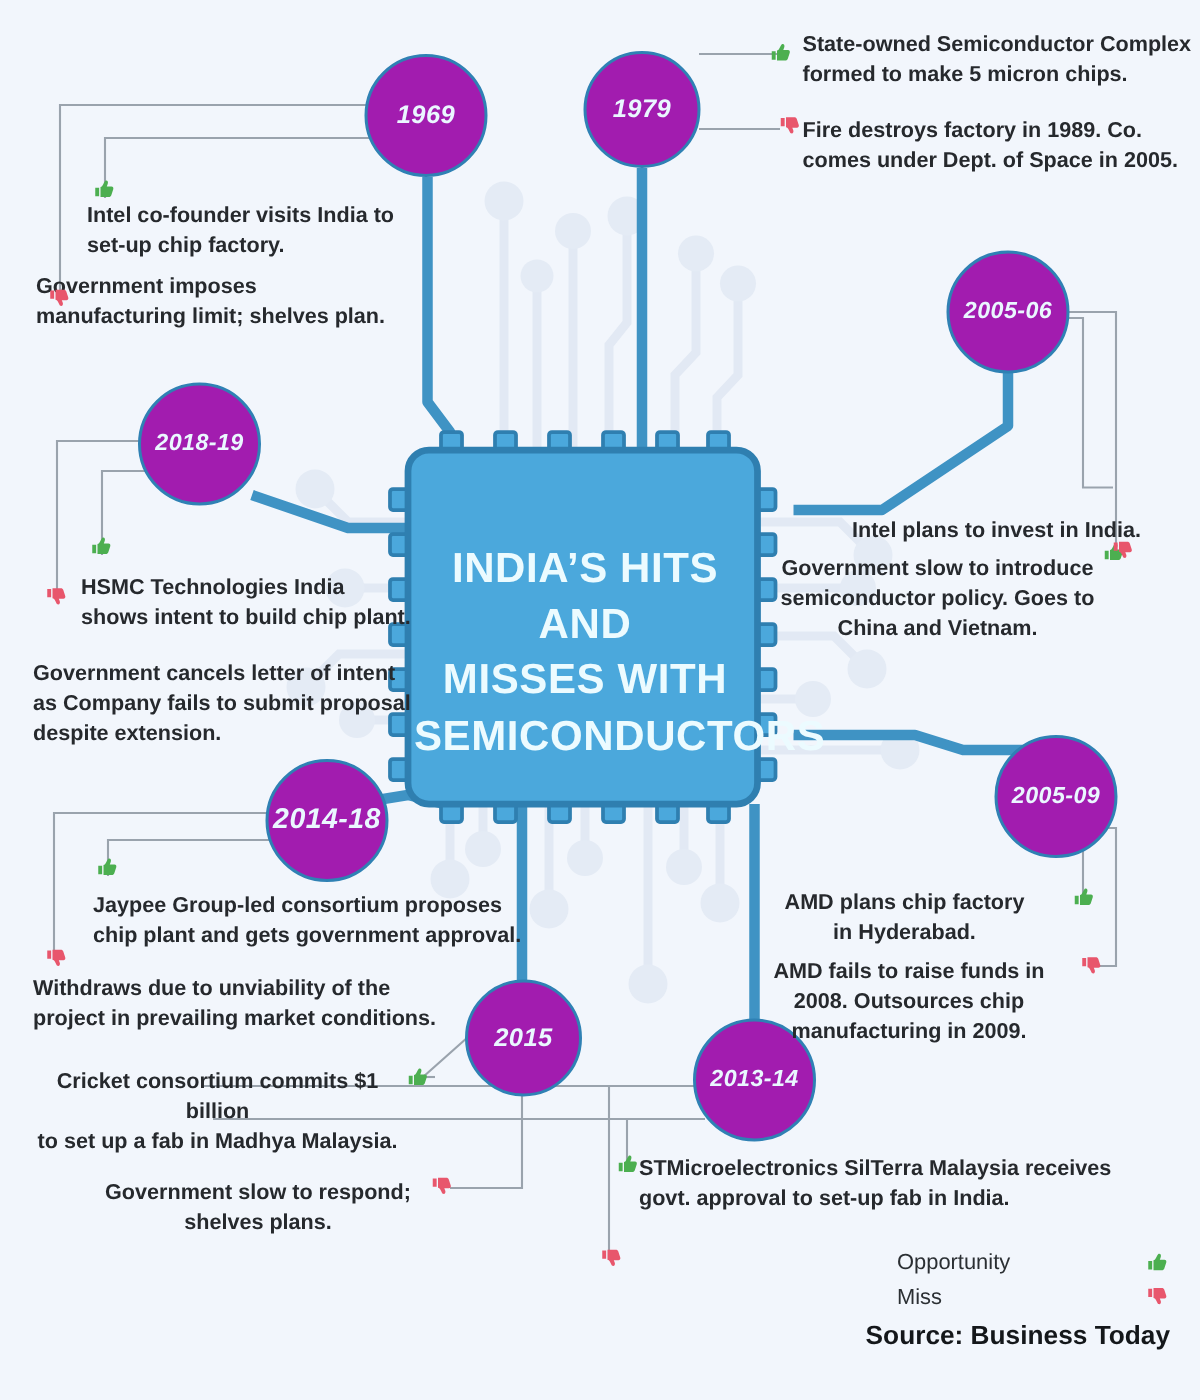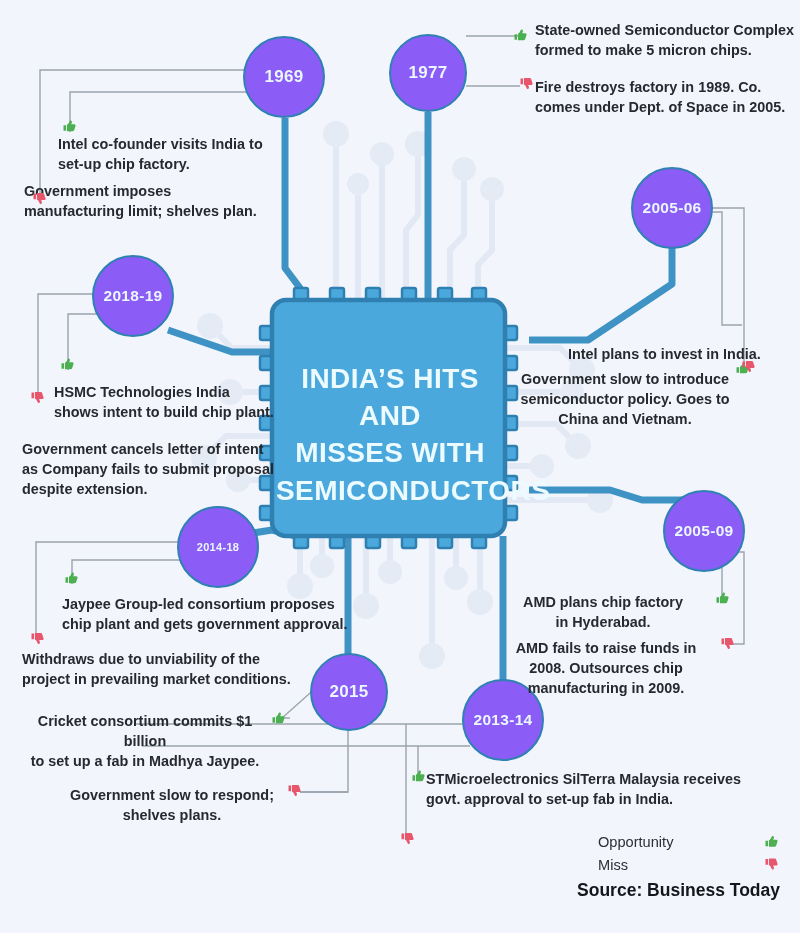--- a/index.html
+++ b/index.html
@@ -13,28 +13,29 @@
   }
   #stage{position:absolute;inset:0;width:800px;height:933px;}
   svg.layer{position:absolute;left:0;top:0;width:800px;height:933px;}
   #bg{z-index:0;}
   #links{z-index:1;}
   #chip{z-index:2;}
 
   .node{
     position:absolute;z-index:4;
     border-radius:50%;
-    background:#8b5cf6;
+    background:#a21caf;
     border:2px solid #2f81b4;
     color:#eaf7ff;
     display:flex;align-items:center;justify-content:center;
     font-weight:bold;
     letter-spacing:.3px;
     box-sizing:border-box;
     cursor:pointer;
+    font-style:italic;
   }
   .lbl{
     position:absolute;z-index:5;
     font-size:14.4px;
     line-height:1.38;
     color:#26292d;
     font-weight:bold;
   }
   .lbl.r{text-align:center;}
   .lbl.l{text-align:left;}
@@ -201,32 +202,32 @@
   <div id="chiptext">
     <div>INDIA’S HITS AND</div>
     <div>MISSES WITH</div>
     <div>SEMICONDUCTORS</div>
   </div>
 
   <div class="node" style="left:243px;top:36px;width:82px;height:82px;font-size:17px;">
     <span>1969</span>
     </div>
   <div class="node" style="left:389px;top:34px;width:78px;height:78px;font-size:17px;">
-    <span>1977</span>
+    <span>1979</span>
     </div>
   <div class="node" style="left:631px;top:167px;width:82px;height:82px;font-size:15.5px;">
     <span>2005-06</span>
     </div>
   <div class="node" style="left:92px;top:255px;width:82px;height:82px;font-size:15.5px;">
     <span>2018-19</span>
     </div>
   <div class="node" style="left:663px;top:490px;width:82px;height:82px;font-size:15.5px;">
     <span>2005-09</span>
     </div>
-  <div class="node" style="left:177px;top:506px;width:82px;height:82px;font-size:11px;text-align:right;">
+  <div class="node" style="left:177px;top:506px;width:82px;height:82px;font-size:19px;text-align:right;">
     <span>2014-18</span>
     </div>
   <div class="node" style="left:310px;top:653px;width:78px;height:78px;font-size:17px;">
     <span>2015</span>
     </div>
   <div class="node" style="left:462px;top:679px;width:82px;height:82px;font-size:15.5px;">
     <span>2013-14</span>
     </div>
 
   <svg class="layer" style="z-index:6;pointer-events:none" viewBox="0 0 800 933">
@@ -323,21 +324,21 @@
     <div>Jaypee Group-led consortium proposes</div>
     <div>chip plant and gets government approval.</div>
   </div>
   <div class="lbl l" style="left:22px;top:650px;width:300px;">
     <div>Withdraws due to unviability of the</div>
     <div>project in prevailing market conditions.</div>
   </div>
 
   <div class="lbl r" style="left:20px;top:712px;width:250px;">
     <div>Cricket consortium commits $1 billion</div>
-    <div>to set up a fab in Madhya Jaypee.</div>
+    <div>to set up a fab in Madhya Malaysia.</div>
   </div>
   <div class="lbl r" style="left:60px;top:786px;width:224px;">
     <div>Government slow to respond;</div>
     <div>shelves plans.</div>
   </div>
 
   <div class="lbl l" style="left:426px;top:770px;width:360px;">
     <div>STMicroelectronics SilTerra Malaysia receives</div>
     <div>govt. approval to set-up fab in India.</div>
   </div>

